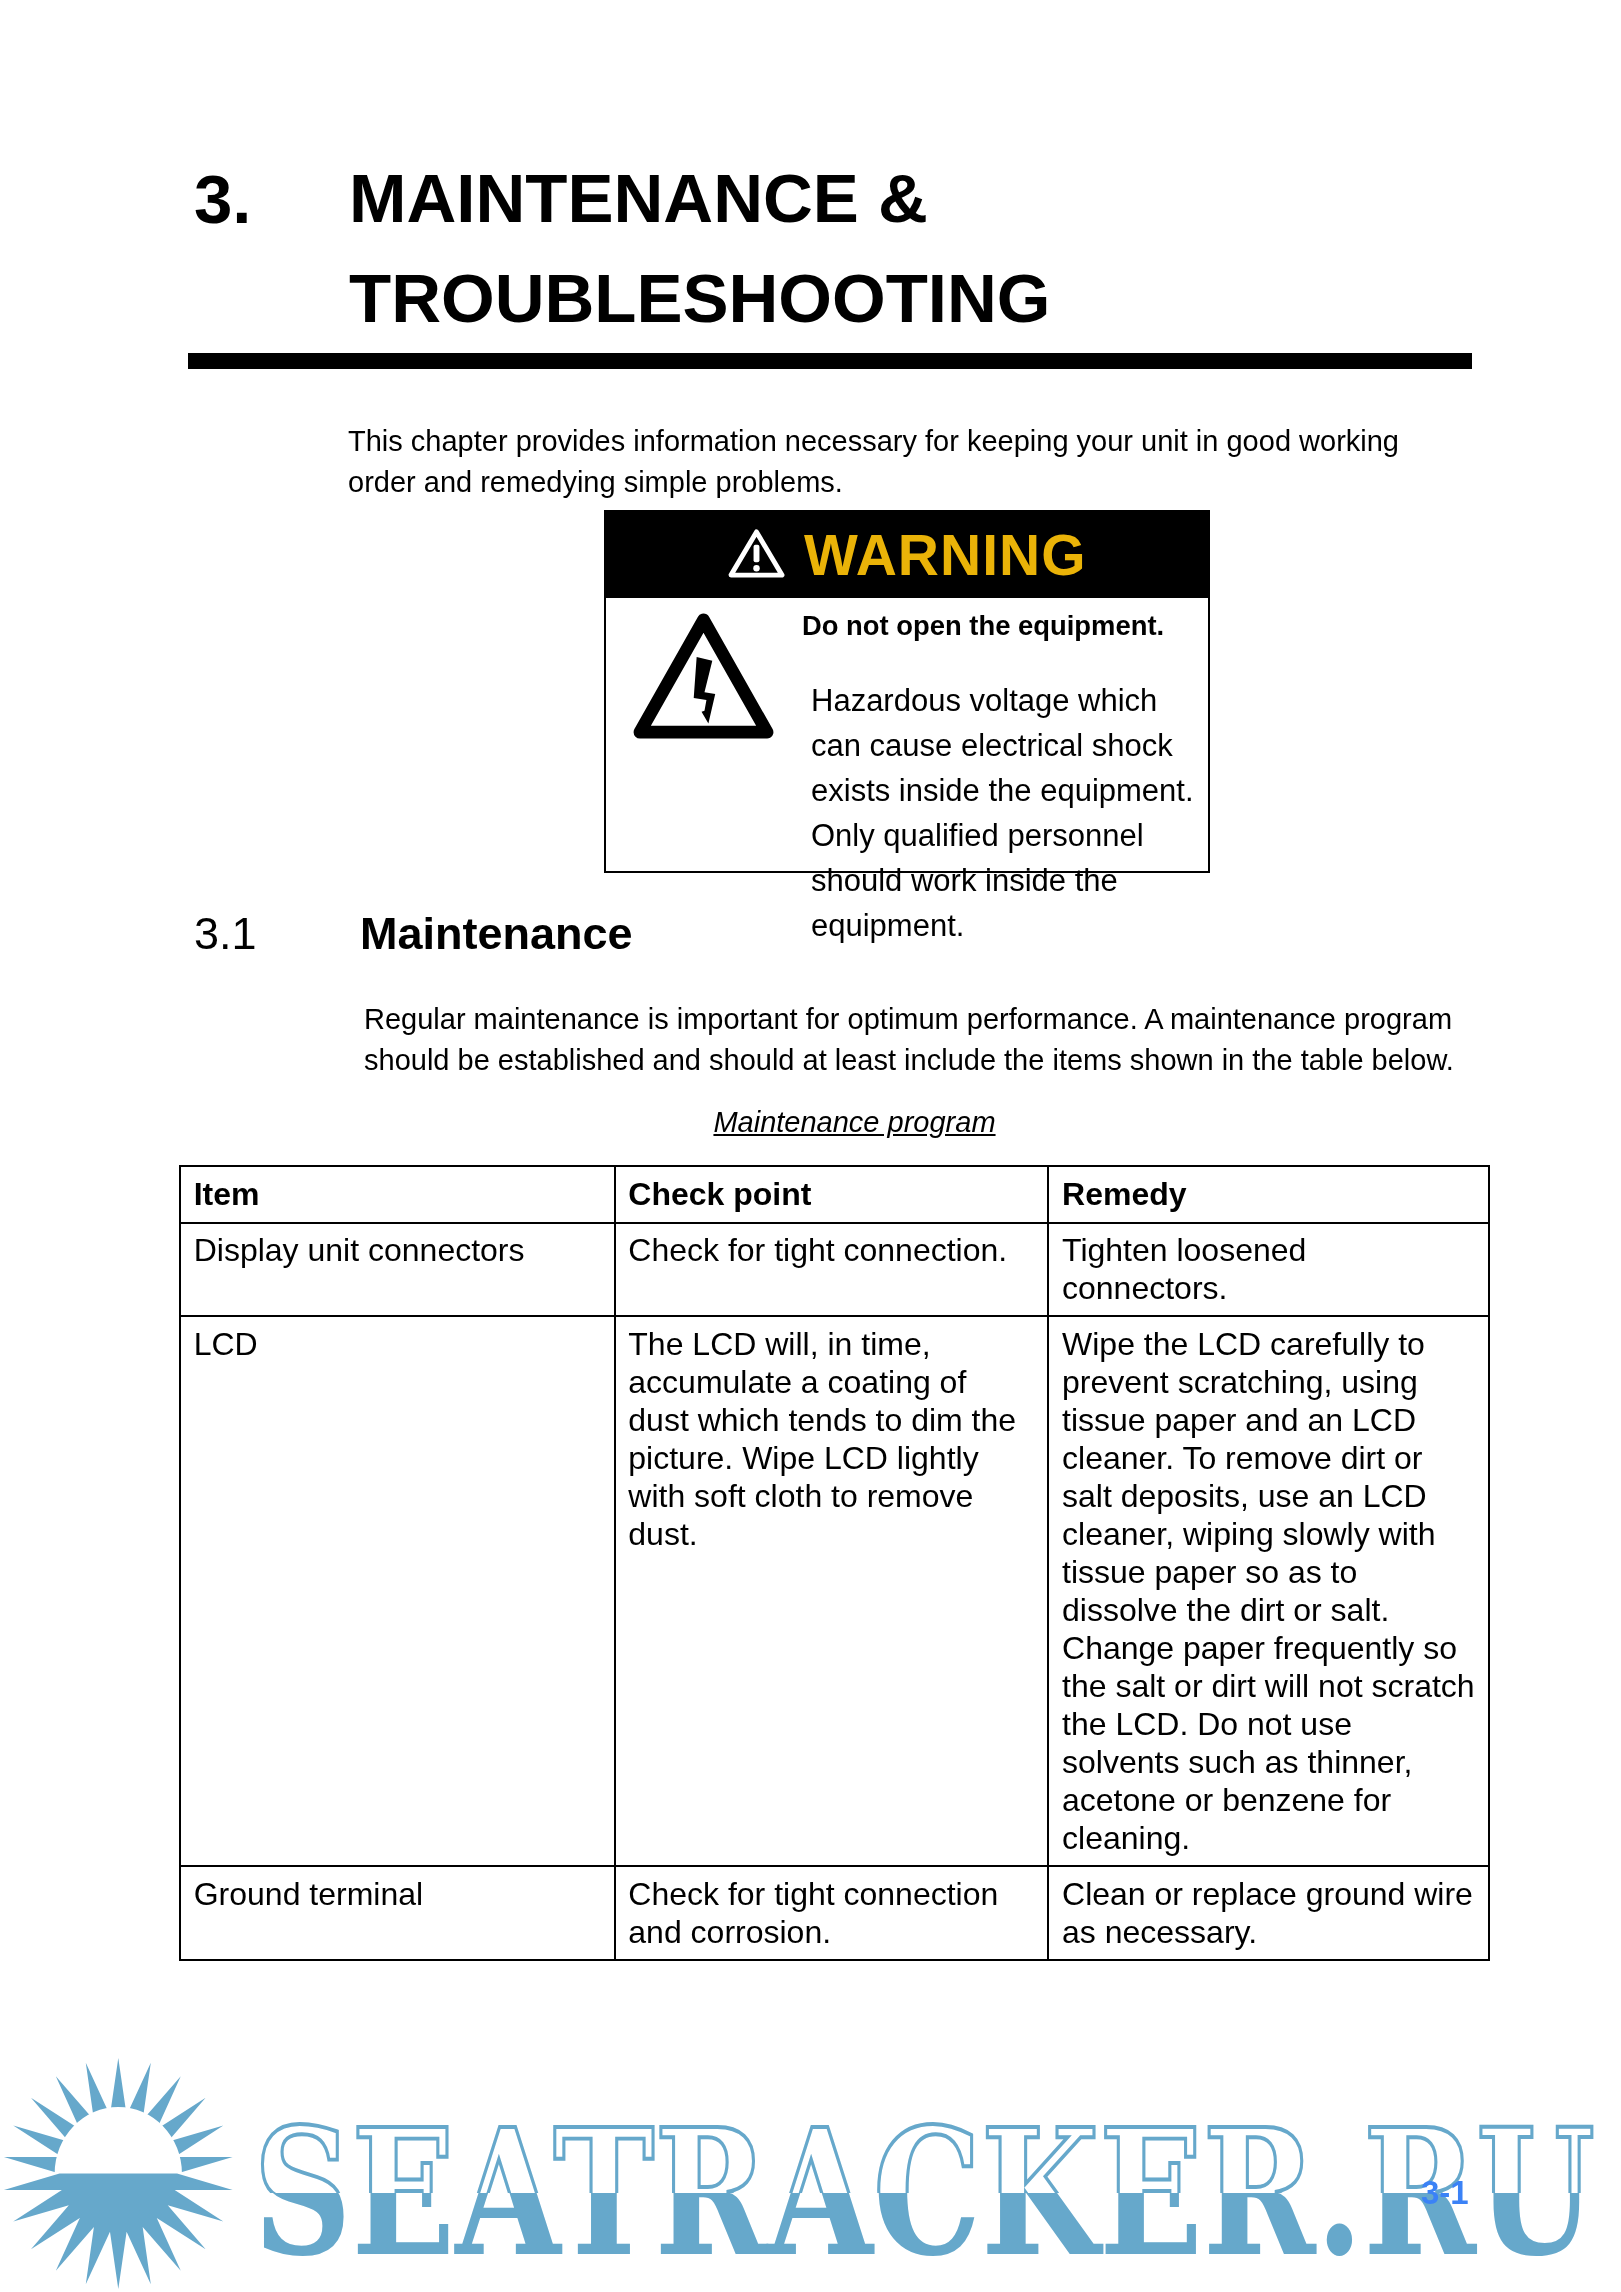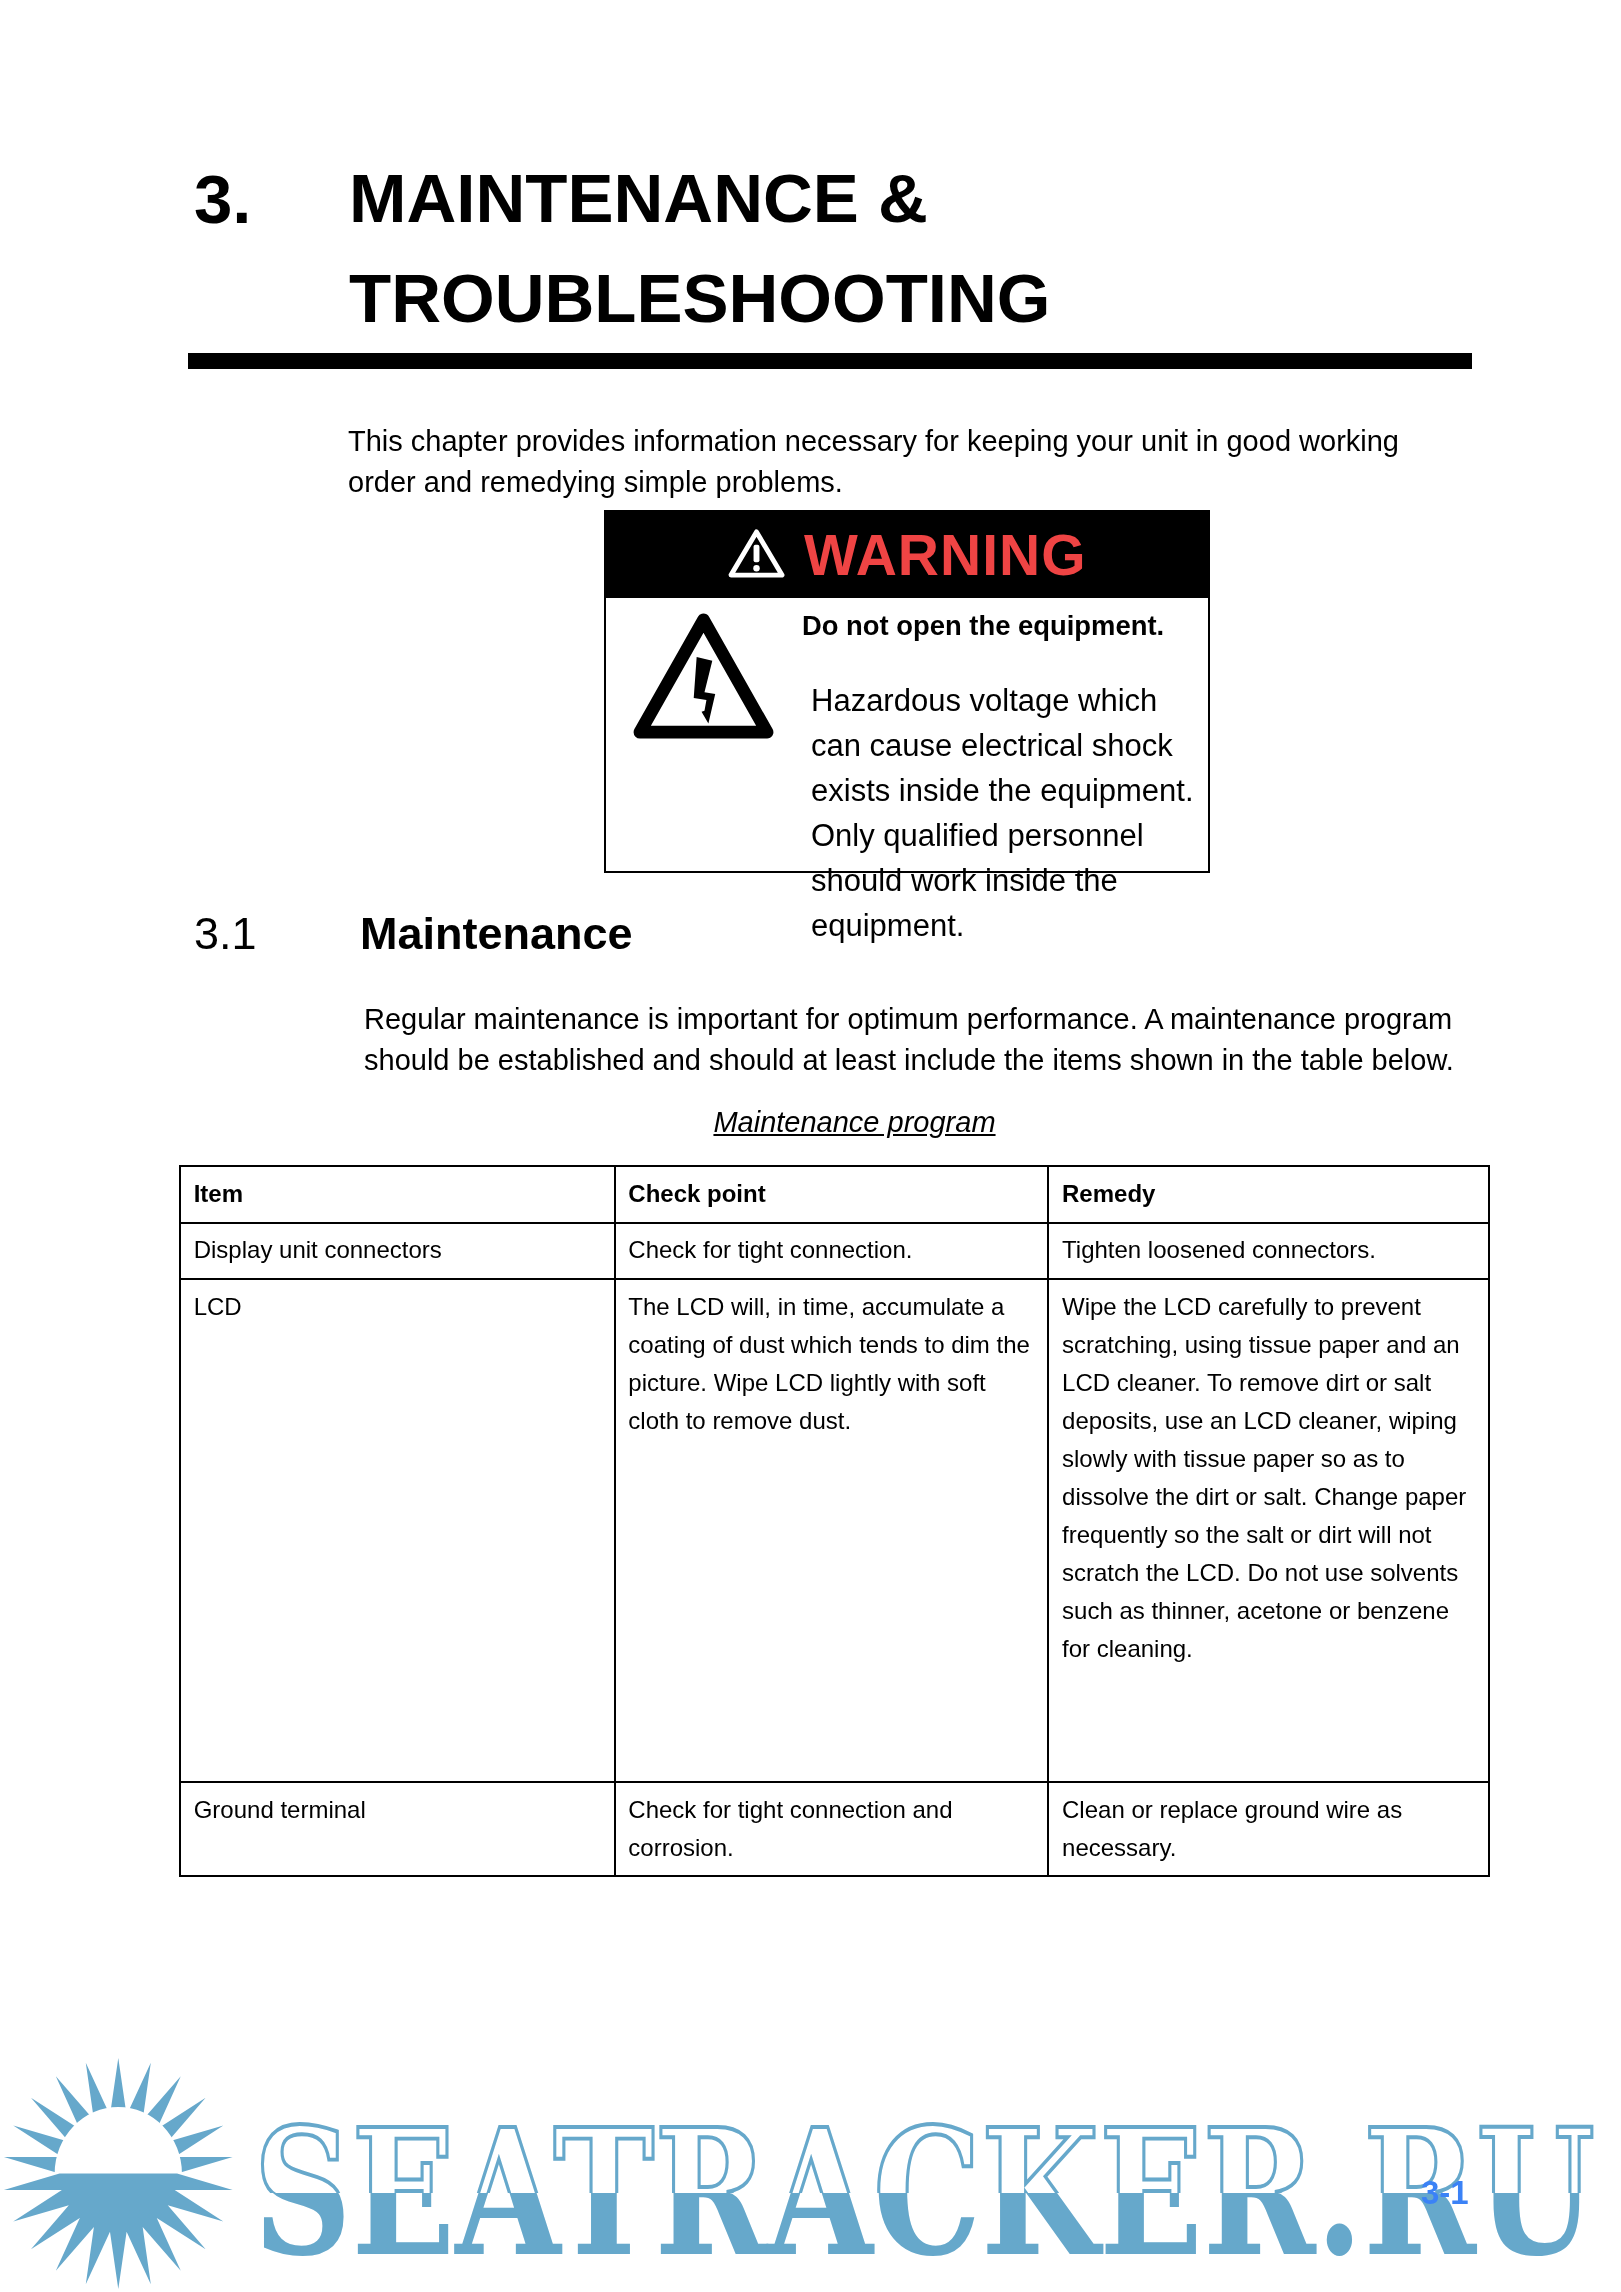--- a/index.html
+++ b/index.html
@@ -11,35 +11,35 @@
   .chapter-title span { display: block; }
   .chapter-rule { position: absolute; left: 188px; top: 353px; width: 1284px; height: 15.7px; background: #000; }
 
   .intro { position: absolute; left: 348px; top: 421px; width: 1078px; font-size: 29px; line-height: 41px; }
 
   .warning-box { position: absolute; left: 604px; top: 510px; width: 606px; height: 363px;
                  border: 2.9px solid #000; box-sizing: border-box; background: #fff; }
   .warning-header { position: absolute; left: 0; top: 0; right: 0; height: 86px; background: #000;
                     display: flex; align-items: center; justify-content: center; }
   .warning-header .warn-icon { width: 59px; height: 51px; margin-right: 17.6px; margin-top: -3.9px; }
-  .warning-header .warn-label { color: #ef4444; font-size: 57px; font-weight: bold; letter-spacing: 1px; }
+  .warning-header .warn-label { color: #eab308; font-size: 57px; font-weight: bold; letter-spacing: 1px; }
   .shock-icon { position: absolute; left: 23.5px; top: 98px; width: 147px; height: 132px; }
   .warning-text { position: absolute; left: 196px; top: 96px; width: 402px; }
   .warning-title { font-size: 27.4px; font-weight: bold; line-height: 35px; }
   .warning-body { font-size: 31px; line-height: 45px; margin-top: 35px; margin-left: 9px; }
 
   .section-num { position: absolute; left: 194px; top: 908px; font-size: 45px; font-weight: normal; }
   .section-title { position: absolute; left: 360px; top: 908px; font-size: 45px; font-weight: bold; }
 
   .section-body { position: absolute; left: 348px; top: 983px; width: 1098px; font-size: 29px; line-height: 41px; }
   .table-caption { position: absolute; left: 0; width: 1621px; top: 1106px; text-align: center; padding-left: 88px;
                    box-sizing: border-box; font-size: 29px; font-style: italic; text-decoration: underline; }
 
   .maint-table { position: absolute; left: 179px; top: 1165px; width: 1311px; border-collapse: collapse;
-                 font-size: 24px; line-height: 38px; }
+                 font-size: 32px; line-height: 38px; }
   .maint-table th, .maint-table td { border: 2.9px solid #000; vertical-align: top; text-align: left; padding: 7.8px 11.8px 7.8px 12.7px; }
   .maint-table th { font-weight: bold; height: 39px; }
   .maint-table .c1 { width: 411px; }
   .maint-table .c2 { width: 410px; }
   .maint-table .c3 { width: 417px; }
   .row-display td { height: 39px; }
   .row-lcd td { height: 485px; }
   .row-ground td { height: 77px; }
 
   .watermark { position: absolute; left: 0; top: 2058px; width: 1621px; height: 234px; }

